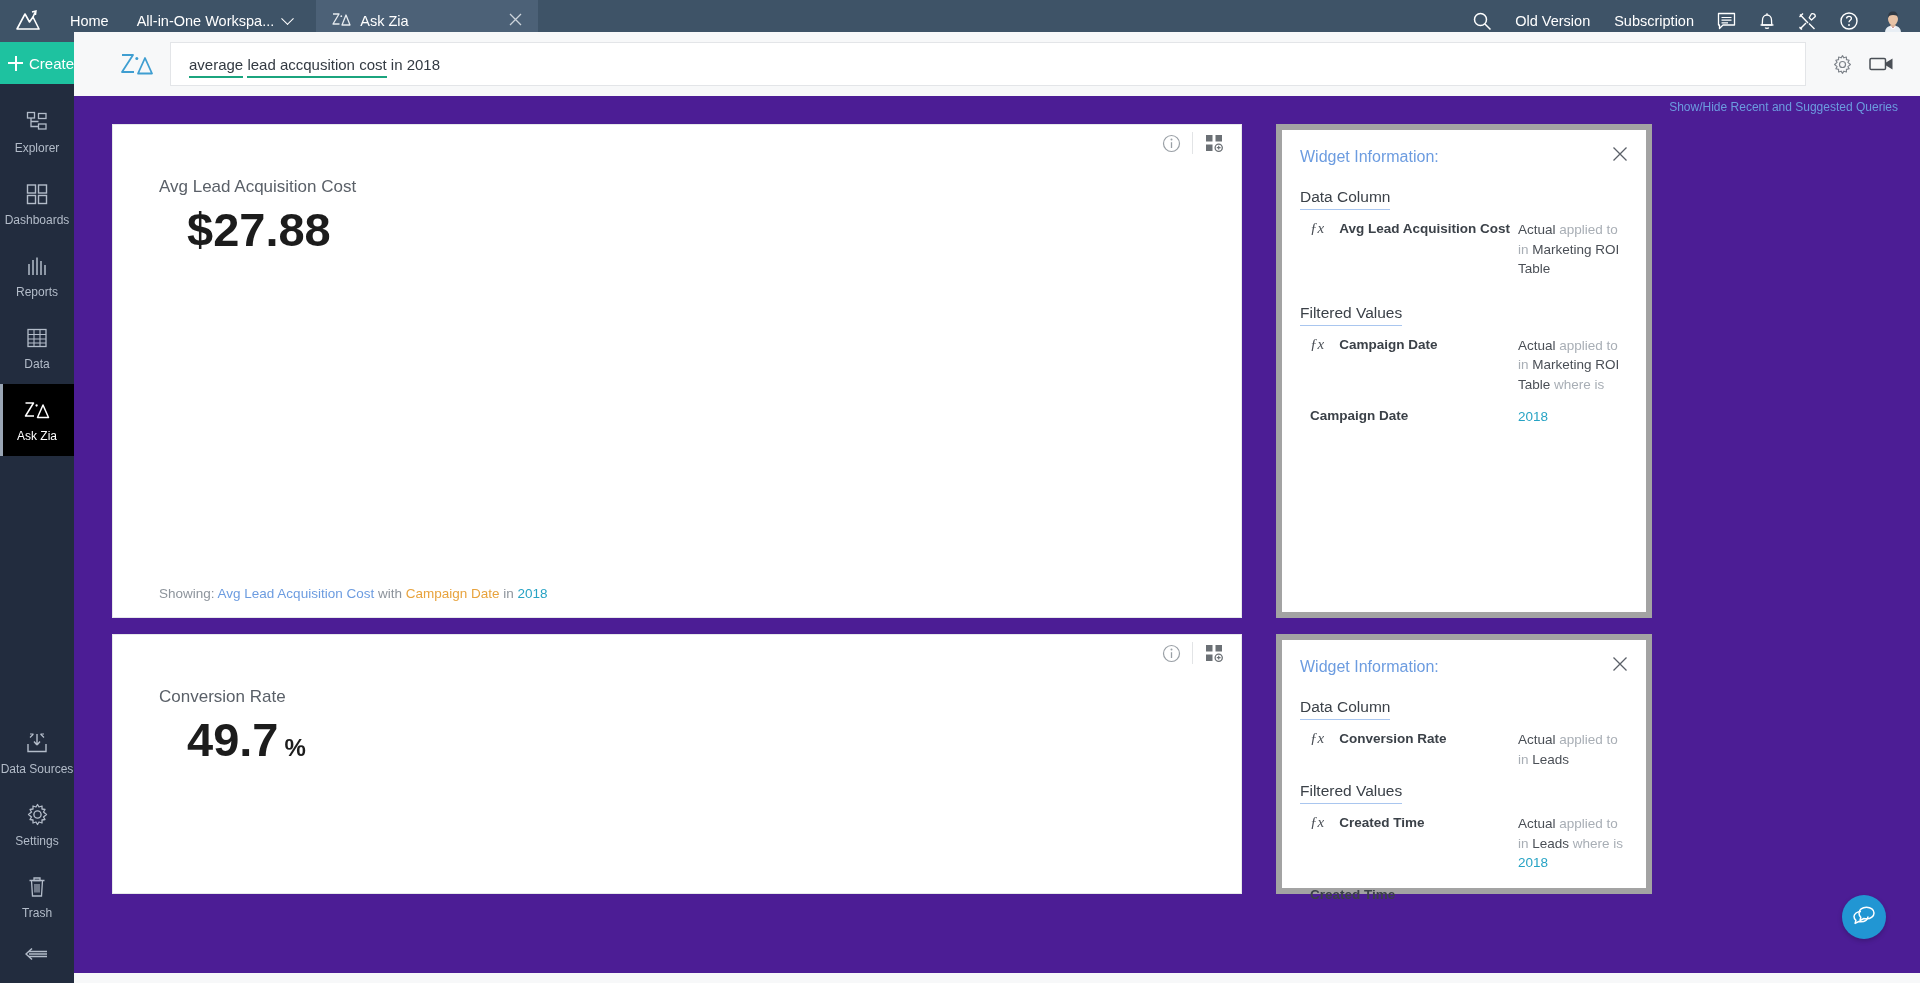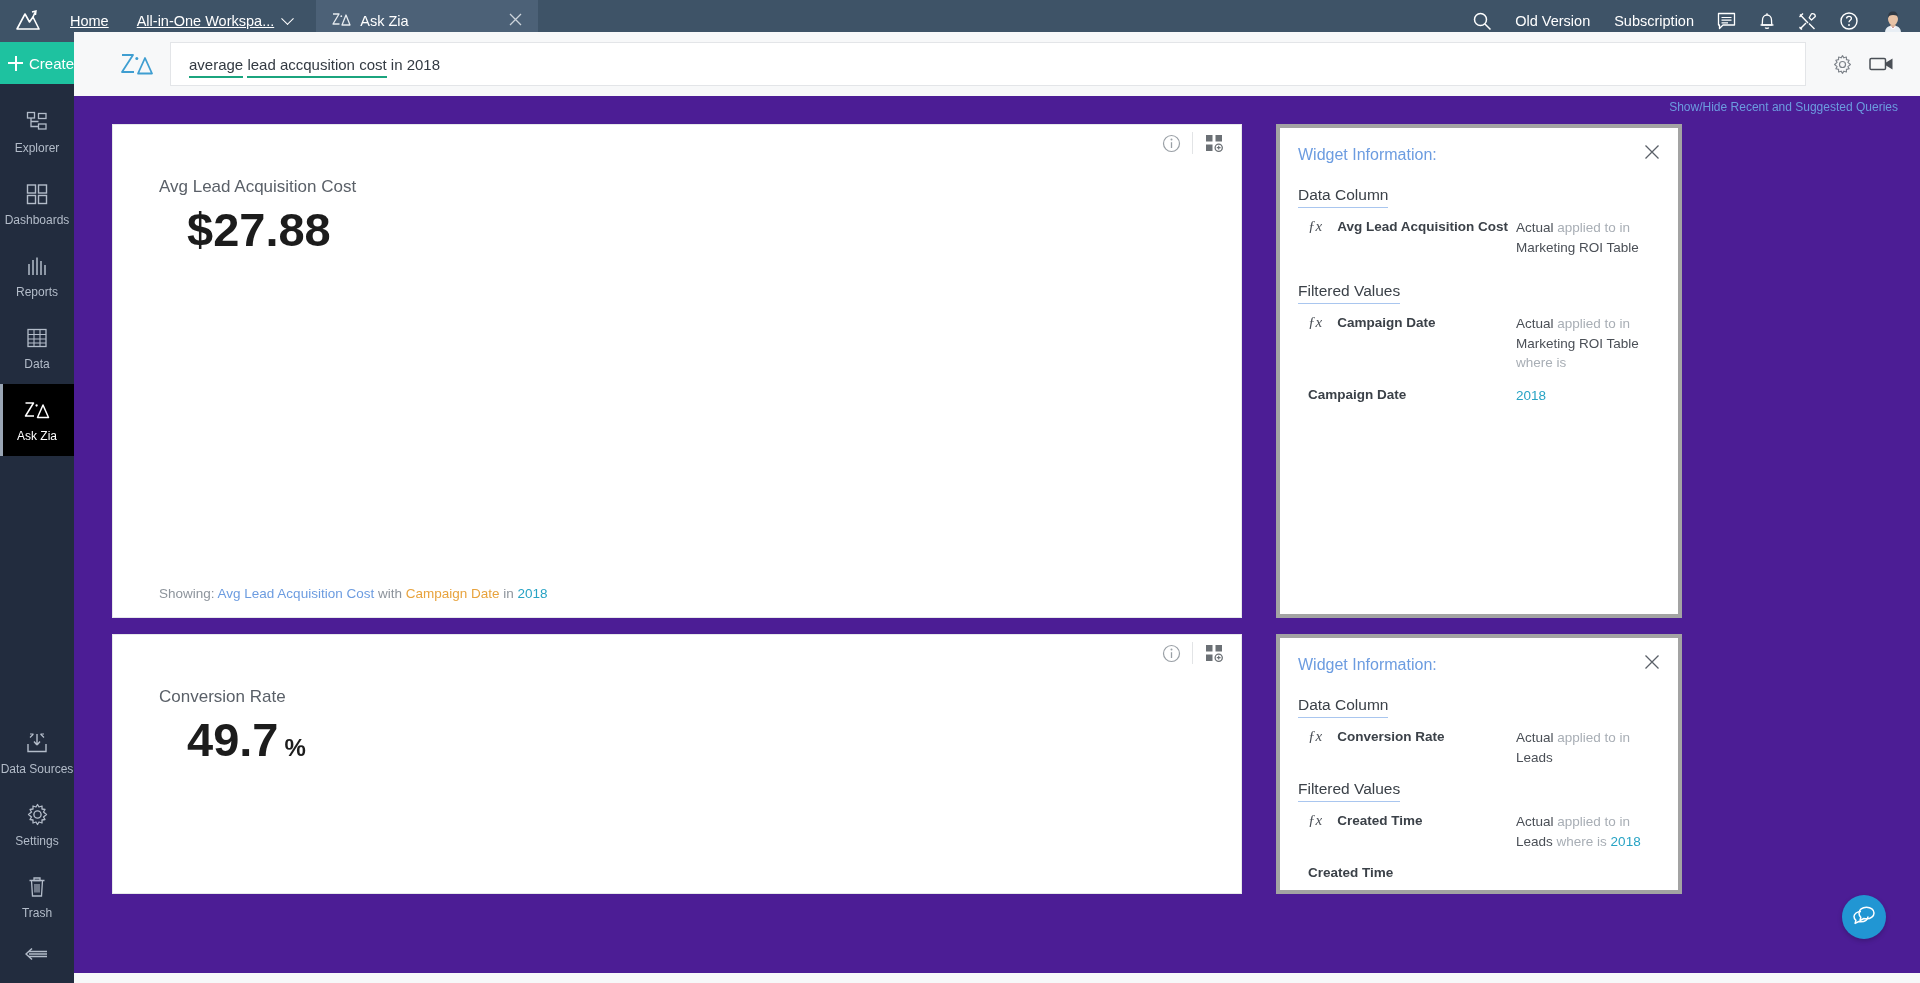--- a/index.html
+++ b/index.html
@@ -19,21 +19,20 @@
     color: #ffffff;
   }
   .brand-logo {
     width: 56px; display: flex; align-items: center; justify-content: center;
   }
   .topnav-item {
     display: flex; align-items: center;
     padding: 0 14px;
     font-size: 14.5px; color: #ffffff;
     white-space: nowrap;
-    text-decoration: underline;
   }
   .ws-item { padding-right: 20px; }
   .caret {
     margin-left: 9px; margin-right: 4px;
     width: 9px; height: 9px;
     border-right: 1.6px solid #ffffff;
     border-bottom: 1.6px solid #ffffff;
     transform: rotate(45deg) translate(-2px,-2px);
   }
   .tab-active {
@@ -167,22 +166,22 @@
   .card-foot {
     padding: 0 0 16px 46px; font-size: 13.5px; color: #8d949c;
   }
   .c-blue { color: #6c9ce0; }
   .c-orange { color: #e8a33d; }
   .c-teal { color: #27a3c4; }
 
   
   .infopanel {
     background: #ffffff;
-    border: 4px solid #a3a3a3;
-    width: 406px;
+    border: 6px solid #a3a3a3;
+    width: 376px;
     margin-left: 34px;
     position: relative;
     padding: 18px 22px 4px 18px;
   }
   .info-p1 { height: 494px; }
   .info-p2 { height: 260px; }
   .info-title { font-size: 16px; color: #6c9ce0; margin-bottom: 22px; }
   .info-close {
     position: absolute; top: 16px; right: 18px; cursor: pointer;
   }

